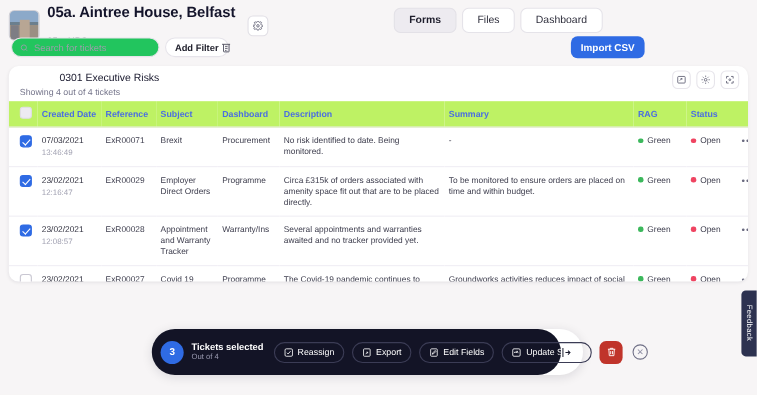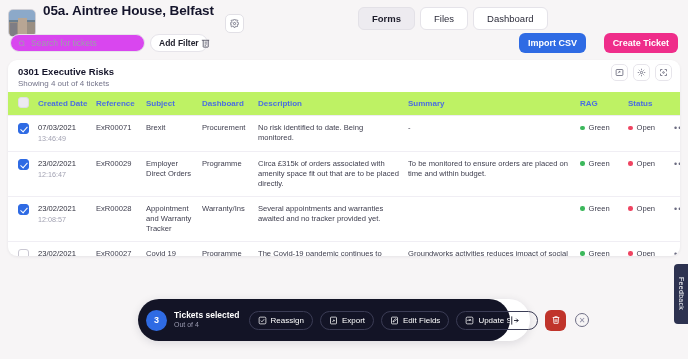--- a/index.html
+++ b/index.html
@@ -42,21 +42,21 @@
   .tabs { position: absolute; left: 358px; top: 7px; display: flex; gap: 5px; }
   .tab {
     font-size: 9.5px; color: #2c2c3a; padding: 5px 13px; border-radius: 6px;
     background: #fff; border: 1px solid #e5e3e9; cursor: pointer; white-space: nowrap;
   }
   .tab.active { background: #edebf0; border-color: #e3e1e7; font-weight: bold; color: #1d1d2b; }
 
   
   .searchwrap {
     position: absolute; left: 10px; top: 34px; width: 135px; height: 18px;
-    background: #d946ef; border: 1px solid #e6e4ea; border-radius: 9px;
+    background: #22c55e; border: 1px solid #e6e4ea; border-radius: 9px;
     display: flex; align-items: center; padding: 0 7px; gap: 5px;
   }
   .searchwrap input {
     border: 0; outline: 0; background: transparent; font-size: 8.5px;
     color: #3a3a48; width: 100%; font-family: "Liberation Sans", sans-serif;
   }
   .searchwrap input::placeholder { color: #9d9dab; }
   .addfilter {
     position: absolute; left: 150px; top: 34px; height: 18px;
     background: #fff; border: 1px solid #e6e4ea; border-radius: 9px;
@@ -77,21 +77,21 @@
   #import-csv-button { right: 102px; background: #2f6be4; }
   #create-ticket-button { right: 10px; background: #ef2d8a; }
 
   
   .card {
     position: absolute; left: 8px; top: 60px; width: 672px; height: 196px;
     background: #fff; border-radius: 9px; box-shadow: 0 1px 3px rgba(20,20,43,.07);
     overflow: hidden;
   }
   .card-head { position: relative; height: 32px; padding: 6px 10px 0 10px; }
-  .card-title { font-size: 9.5px; font-weight: bold; color: #15152a; }
+  .card-title { font-size: 9.5px; font-weight: normal; color: #15152a; margin-left: 36px; }
   .card-sub { font-size: 8px; color: #74748a; margin-top: 2px; }
   .head-actions { position: absolute; right: 8px; top: 4px; display: flex; gap: 5px; }
   .icon-btn {
     width: 17px; height: 17px; border-radius: 5px; border: 1px solid #e7e5eb;
     background: #fff; display: flex; align-items: center; justify-content: center;
     cursor: pointer;
   }
 
   table { width: 100%; border-collapse: collapse; table-layout: fixed; }
   thead th {
@@ -216,21 +216,20 @@
     <div class="addfilter">Add Filter</div>
 
     <div class="filter-icon-btn">
       <svg width="11" height="11" viewBox="0 0 24 24" fill="none" stroke="#4d4d5e" stroke-width="1.8">
         <path d="M4 5h16M7 5v14a1 1 0 001 1h9a1 1 0 001-1V5"></path>
         <path d="M10 9h5M10 13h5M10 17h3"></path>
       </svg>
     </div>
 
     <button class="btn-primary" id="import-csv-button">Import CSV</button>
-    <button class="btn-primary" id="create-ticket-button">Create Ticket</button>
   </div>
 
   <div class="card">
     <div class="card-head">
       <div class="card-title">0301 Executive Risks</div>
       <div class="card-sub">Showing 4 out of 4 tickets</div>
       <div class="head-actions">
         <div class="icon-btn">
           <svg width="9" height="9" viewBox="0 0 24 24" fill="none" stroke="#5a5a6e" stroke-width="2">
             <rect x="3" y="4" width="18" height="16" rx="2"></rect>

